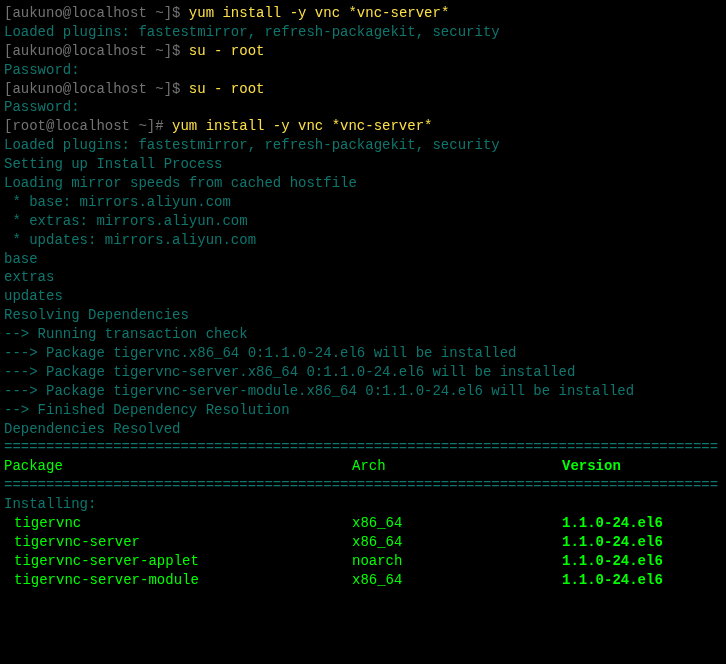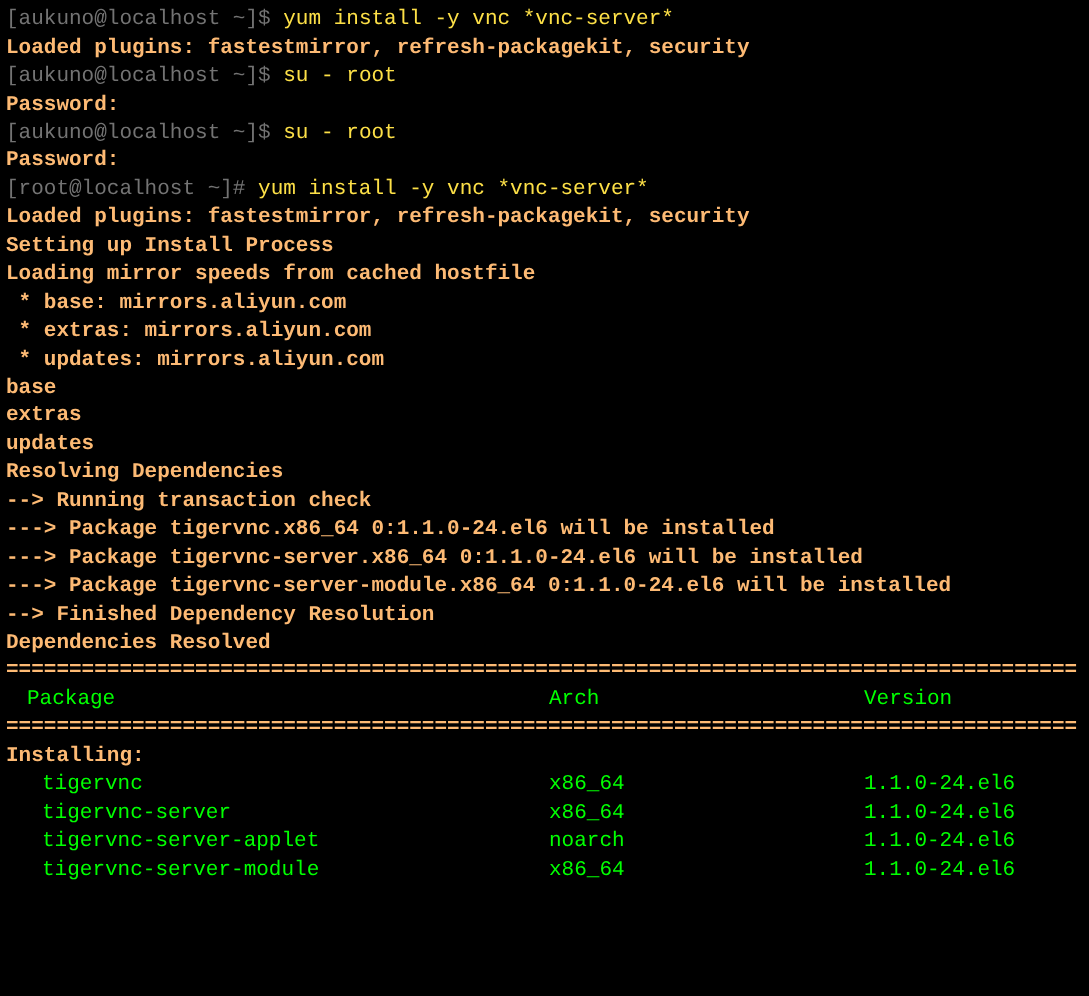--- a/index.html
+++ b/index.html
@@ -25,35 +25,34 @@
     .line {
       white-space: pre;
     }
     .prompt {
       color: #737373;
     }
     .cmd-input {
       color: #fde047;
     }
     .output {
-      color: #fdba74;
-      font-weight: bold;
+      color: #0f766e;
     }
     .table-row {
       display: flex;
-      margin-left: 14px;
     }
     .col-package {
       width: 348px;
     }
     .col-arch {
       width: 210px;
     }
     .col-version {
       flex: 1;
+      font-weight: bold;
     }
     .pkg-indent {
       padding-left: 10px;
     }
   </style>
 </head>
 <body>
 
 <div class="terminal">
   <div class="line"><span class="prompt">[aukuno@localhost ~]$ </span><span class="cmd-input">yum install -y vnc *vnc-server*</span></div>

